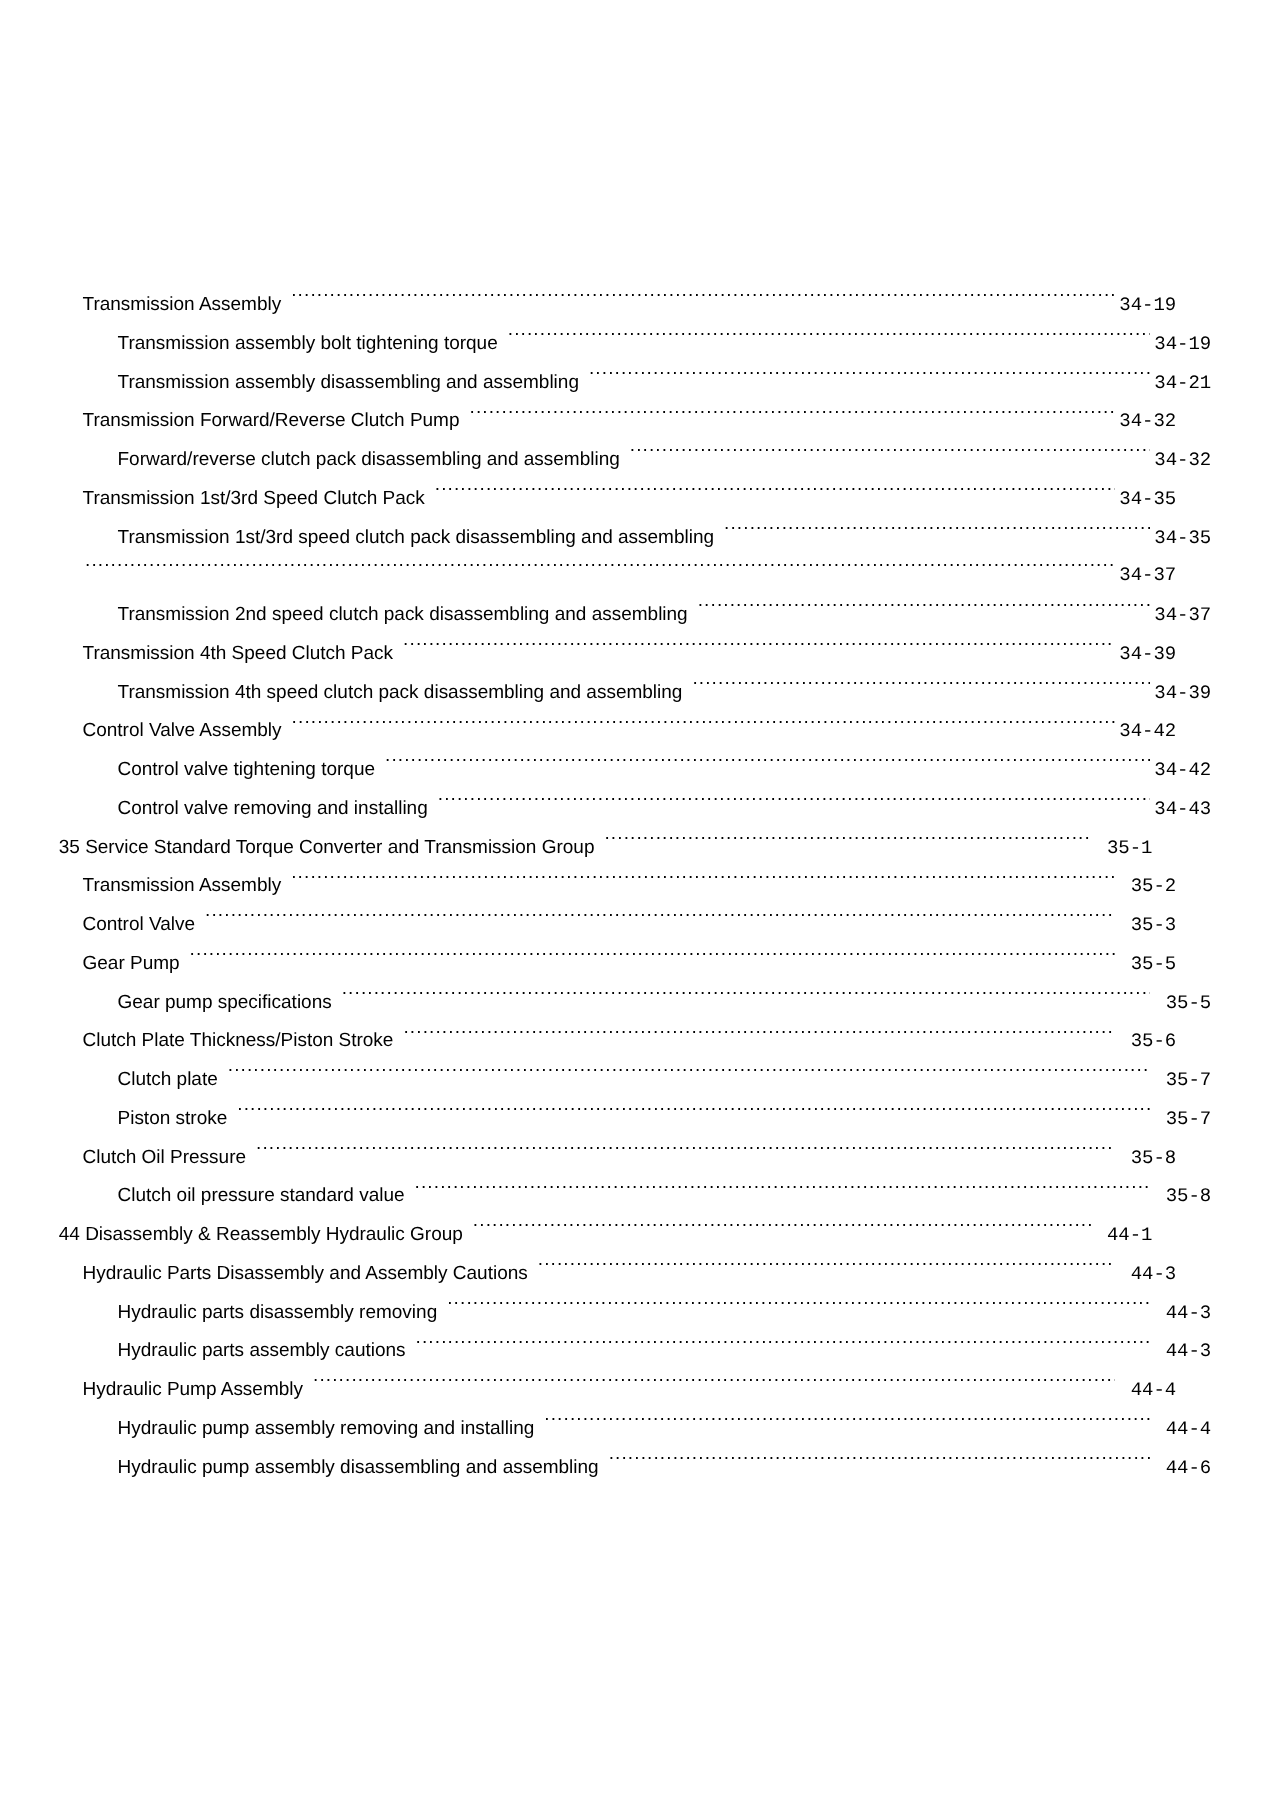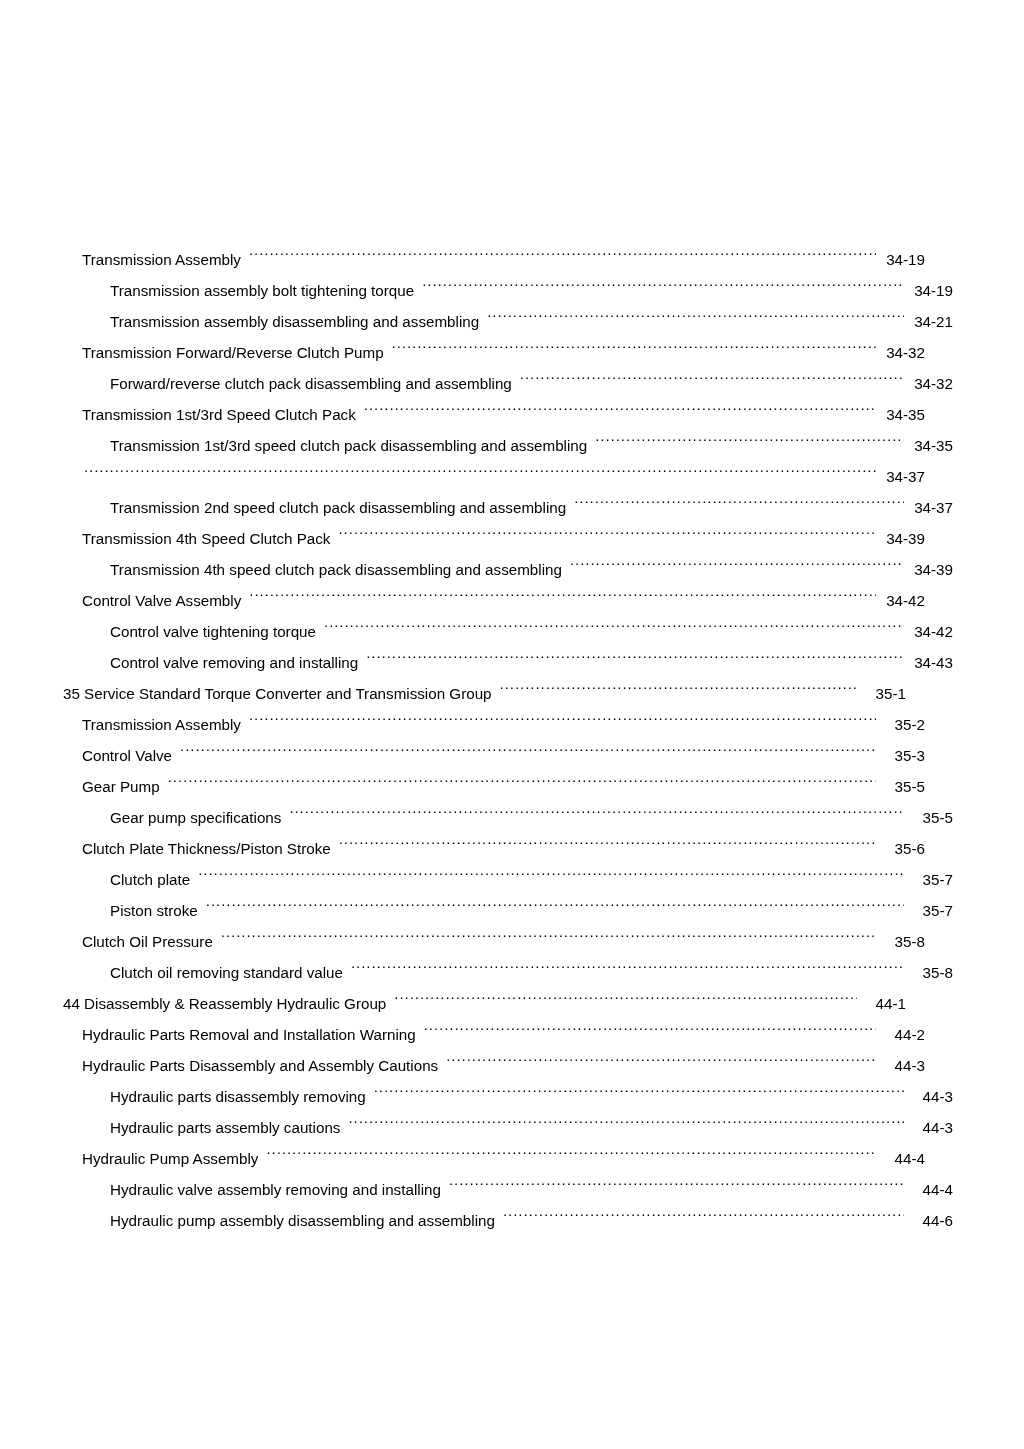--- a/index.html
+++ b/index.html
@@ -20,21 +20,21 @@
     position: relative;
     width: 1024px;
     height: 1449px;
     background: #ffffff;
     box-sizing: border-box;
     padding-top: 228px;
   }
 
   .toc-list {
     list-style: none;
-    margin: 16px;
+    margin: 0;
     padding: 0 102px 0 47px;
   }
 
   .toc-entry {
     display: flex;
     align-items: baseline;
     width: 100%;
     height: 31px;
     font-size: 15.2px;
     line-height: 31px;
@@ -71,20 +71,21 @@
     letter-spacing: 0.9px;
     color: #000000;
     white-space: nowrap;
   }
 
   .toc-entry .page-number {
     flex: 0 0 auto;
     text-align: right;
     min-width: 46px;
     padding-left: 1px;
+    font-family: Liberation Mono, monospace;
   }
 
   
   .toc-entry.level-0 { padding-left: 0px; justify-content: flex-end; }
   .toc-entry.level-1 { padding-left: 19px; }
   .toc-entry.level-2 { padding-left: 47px; }
 </style>
 </head>
 <body>
 
@@ -198,56 +199,51 @@
         <span class="entry-title">Piston stroke</span>
         <span class="dot-leader"></span>
         <span class="page-number">35-7</span>
       </li>
       <li class="toc-entry level-1">
         <span class="entry-title">Clutch Oil Pressure</span>
         <span class="dot-leader"></span>
         <span class="page-number">35-8</span>
       </li>
       <li class="toc-entry level-2">
-        <span class="entry-title">Clutch oil removing standard value</span>
+        <span class="entry-title">Clutch oil pressure standard value</span>
         <span class="dot-leader"></span>
         <span class="page-number">35-8</span>
       </li>
       <li class="toc-entry level-0">
         <span class="entry-title">44 Disassembly &amp; Reassembly Hydraulic Group</span>
         <span class="dot-leader"></span>
         <span class="page-number">44-1</span>
       </li>
       <li class="toc-entry level-1">
-        <span class="entry-title">Hydraulic Parts Removal and Installation Warning</span>
-        <span class="dot-leader"></span>
-        <span class="page-number">44-2</span>
-      </li>
-      <li class="toc-entry level-1">
         <span class="entry-title">Hydraulic Parts Disassembly and Assembly Cautions</span>
         <span class="dot-leader"></span>
         <span class="page-number">44-3</span>
       </li>
       <li class="toc-entry level-2">
         <span class="entry-title">Hydraulic parts disassembly removing</span>
         <span class="dot-leader"></span>
         <span class="page-number">44-3</span>
       </li>
       <li class="toc-entry level-2">
         <span class="entry-title">Hydraulic parts assembly cautions</span>
         <span class="dot-leader"></span>
         <span class="page-number">44-3</span>
       </li>
       <li class="toc-entry level-1">
         <span class="entry-title">Hydraulic Pump Assembly</span>
         <span class="dot-leader"></span>
         <span class="page-number">44-4</span>
       </li>
       <li class="toc-entry level-2">
-        <span class="entry-title">Hydraulic valve assembly removing and installing</span>
+        <span class="entry-title">Hydraulic pump assembly removing and installing</span>
         <span class="dot-leader"></span>
         <span class="page-number">44-4</span>
       </li>
       <li class="toc-entry level-2">
         <span class="entry-title">Hydraulic pump assembly disassembling and assembling</span>
         <span class="dot-leader"></span>
         <span class="page-number">44-6</span>
       </li>
     </ul>
 </div>

